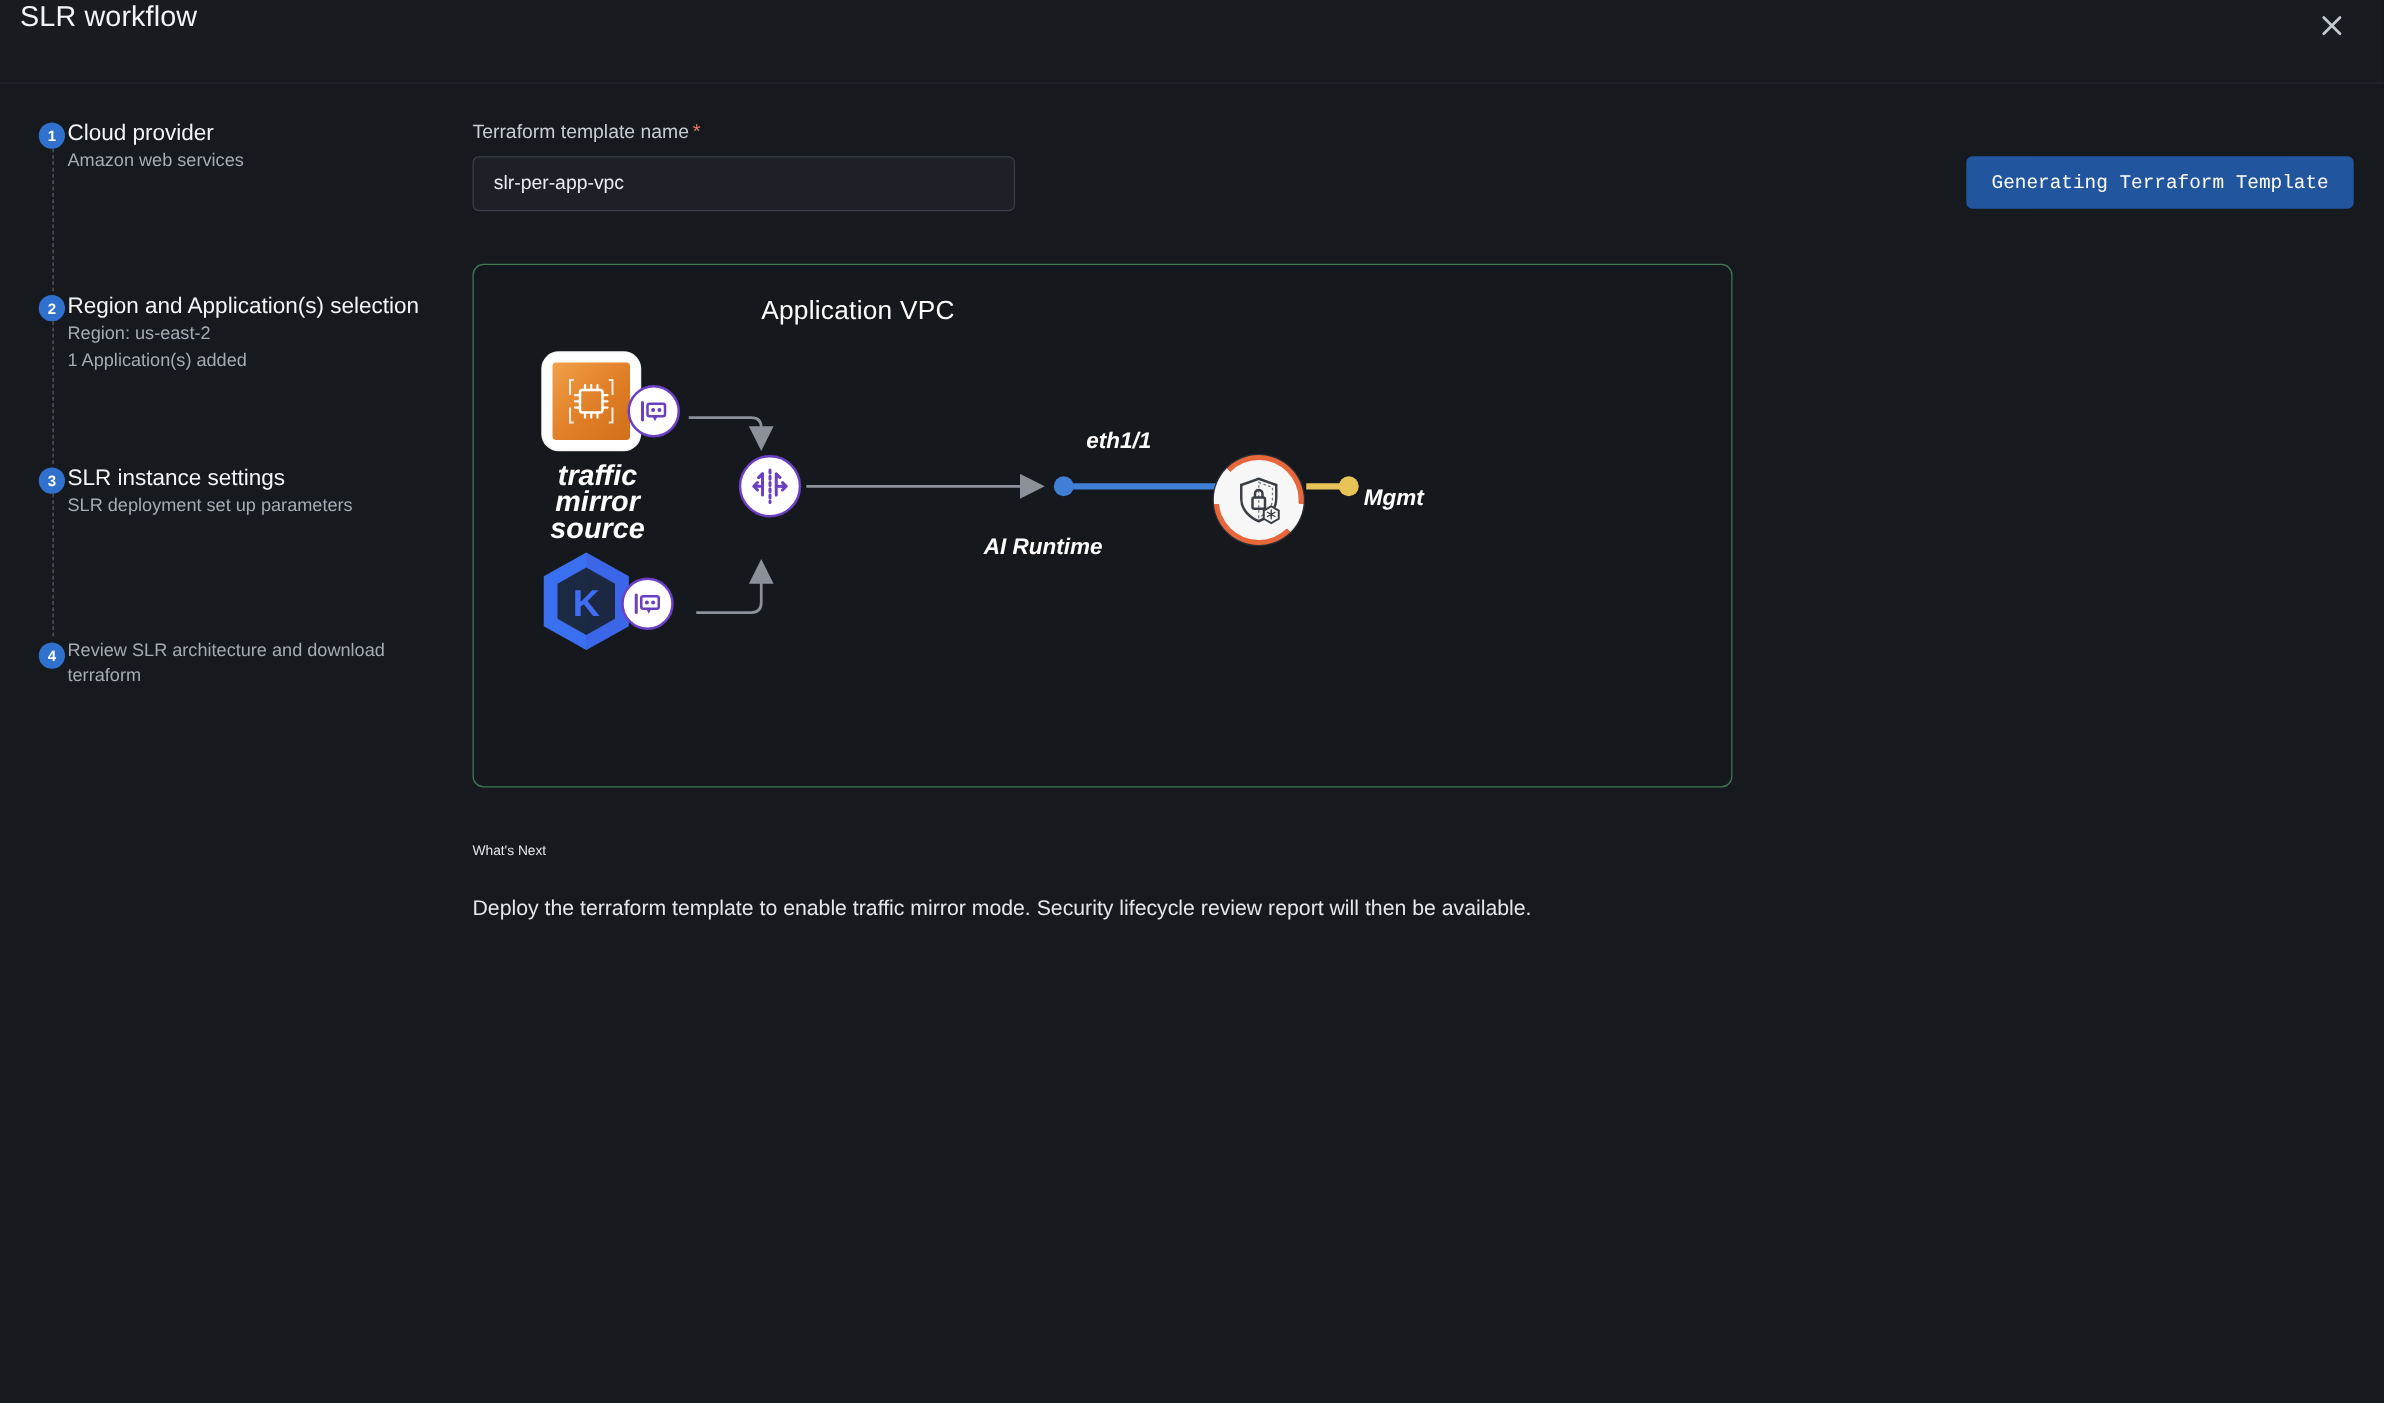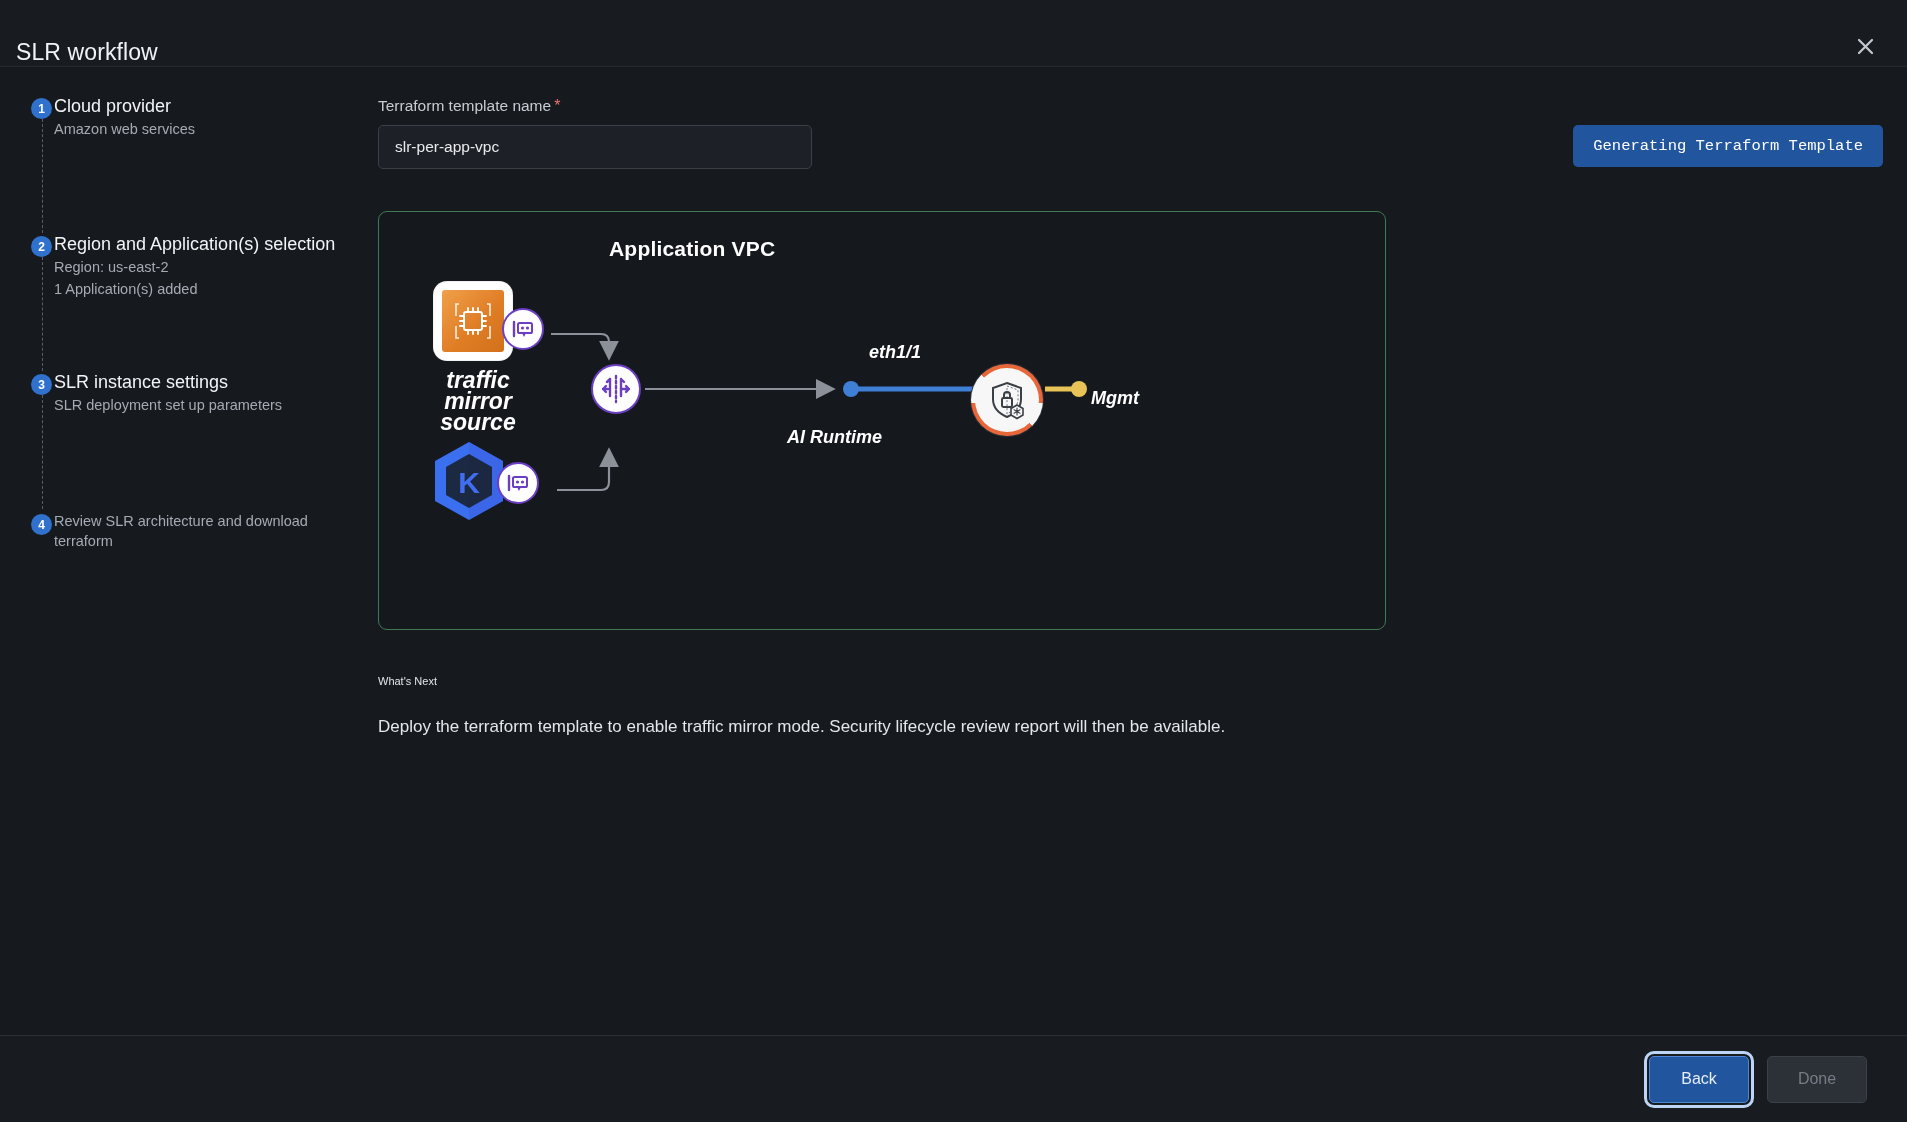--- a/index.html
+++ b/index.html
@@ -8,22 +8,22 @@
     background: #16191d;
     font-family: "Liberation Sans", sans-serif;
     color: #e8eaed;
     overflow: hidden;
   }
   .modal { position: relative; width: 1907px; height: 1122px; display: flex; flex-direction: column; background: #16191d; }
 
   
   .header {
     height: 67px; flex: 0 0 67px;
-    display: flex; align-items: flex-end; justify-content: space-between;
-    padding: 0 22px 0 16px;
+    display: flex; align-items: flex-start; justify-content: space-between;
+    padding: 0 22px 12px 16px;
     background: #181b20;
     border-bottom: 1px solid #272b31;
   }
   .header-title { font-size: 23px; font-weight: 400; color: #f1f3f5; letter-spacing: .1px; }
   .close-btn {
     width: 40px; height: 40px; display: flex; align-items: center; justify-content: center;
     cursor: pointer; border-radius: 4px; color: #c3c8cf;
   }
 
   
@@ -77,21 +77,21 @@
 
   
   .diagram {
     margin-top: 42px; margin-left: 0;
     width: 1008px; height: 419px;
     border: 1px solid #3f7a53; border-radius: 9px;
     background: #15181d; position: relative;
   }
   .vpc-title {
     position: absolute; left: 230px; top: 25px;
-    font-size: 21px; font-weight: 700; color: #ffffff; letter-spacing: .2px;
+    font-size: 21px; font-weight: 400; color: #ffffff; letter-spacing: .2px;
   }
   .node { position: absolute; }
 
   
   .ec2-wrap { left: 55px; top: 70px; }
   .ec2-tile {
     width: 78px; height: 78px; border-radius: 13px; background: #ffffff;
     display: flex; align-items: center; justify-content: center;
     box-shadow: 0 0 0 1px #f2f2f2;
   }
@@ -350,18 +350,14 @@
         <div class="mgmt-label">Mgmt</div>
         <div class="ai-runtime-label">AI Runtime</div>
       </div>
 
       <div class="whats-next-title">What's Next</div>
       <div class="whats-next-body">Deploy the terraform template to enable traffic mirror mode. Security lifecycle review report will then be available.</div>
 
     </div>
   </div>
 
-  <div class="footer">
-    <button class="btn-back">Back</button>
-    <button class="btn-done" disabled="">Done</button>
-  </div>
 
 </div>
 
 </body></html>

